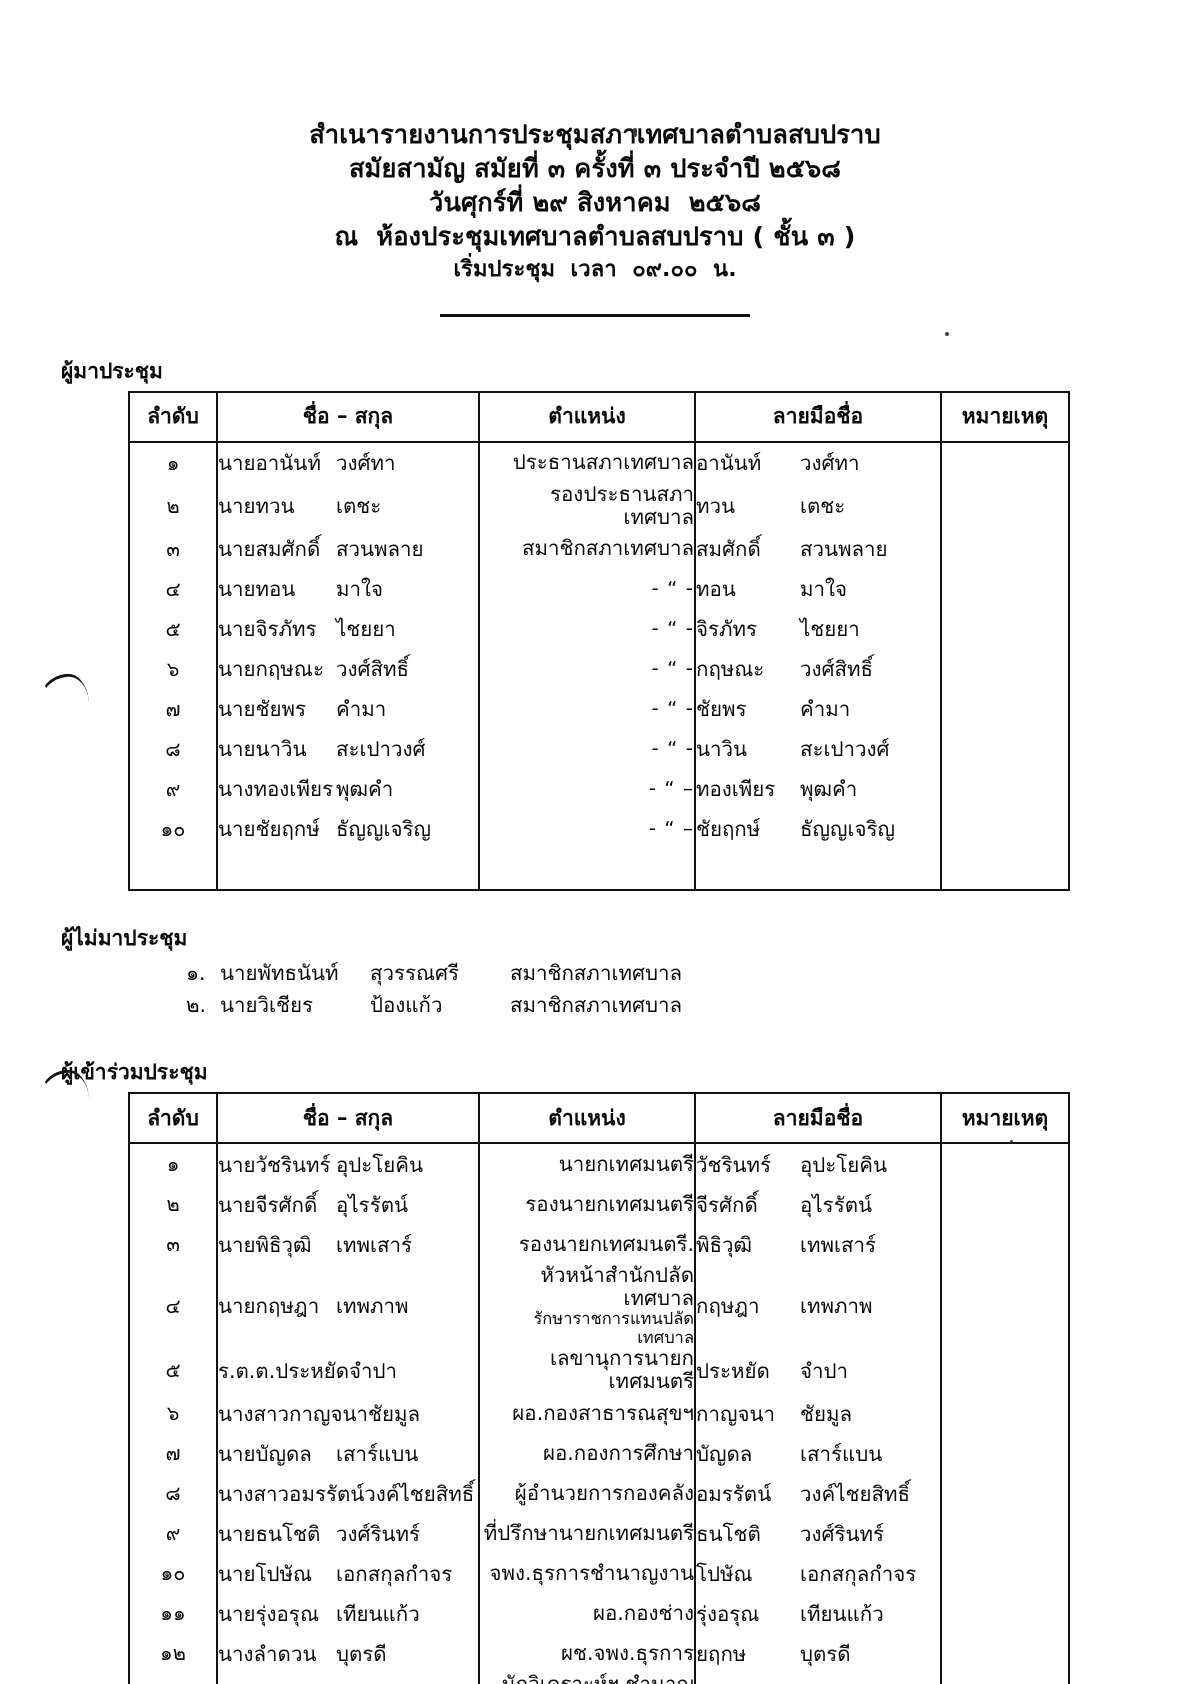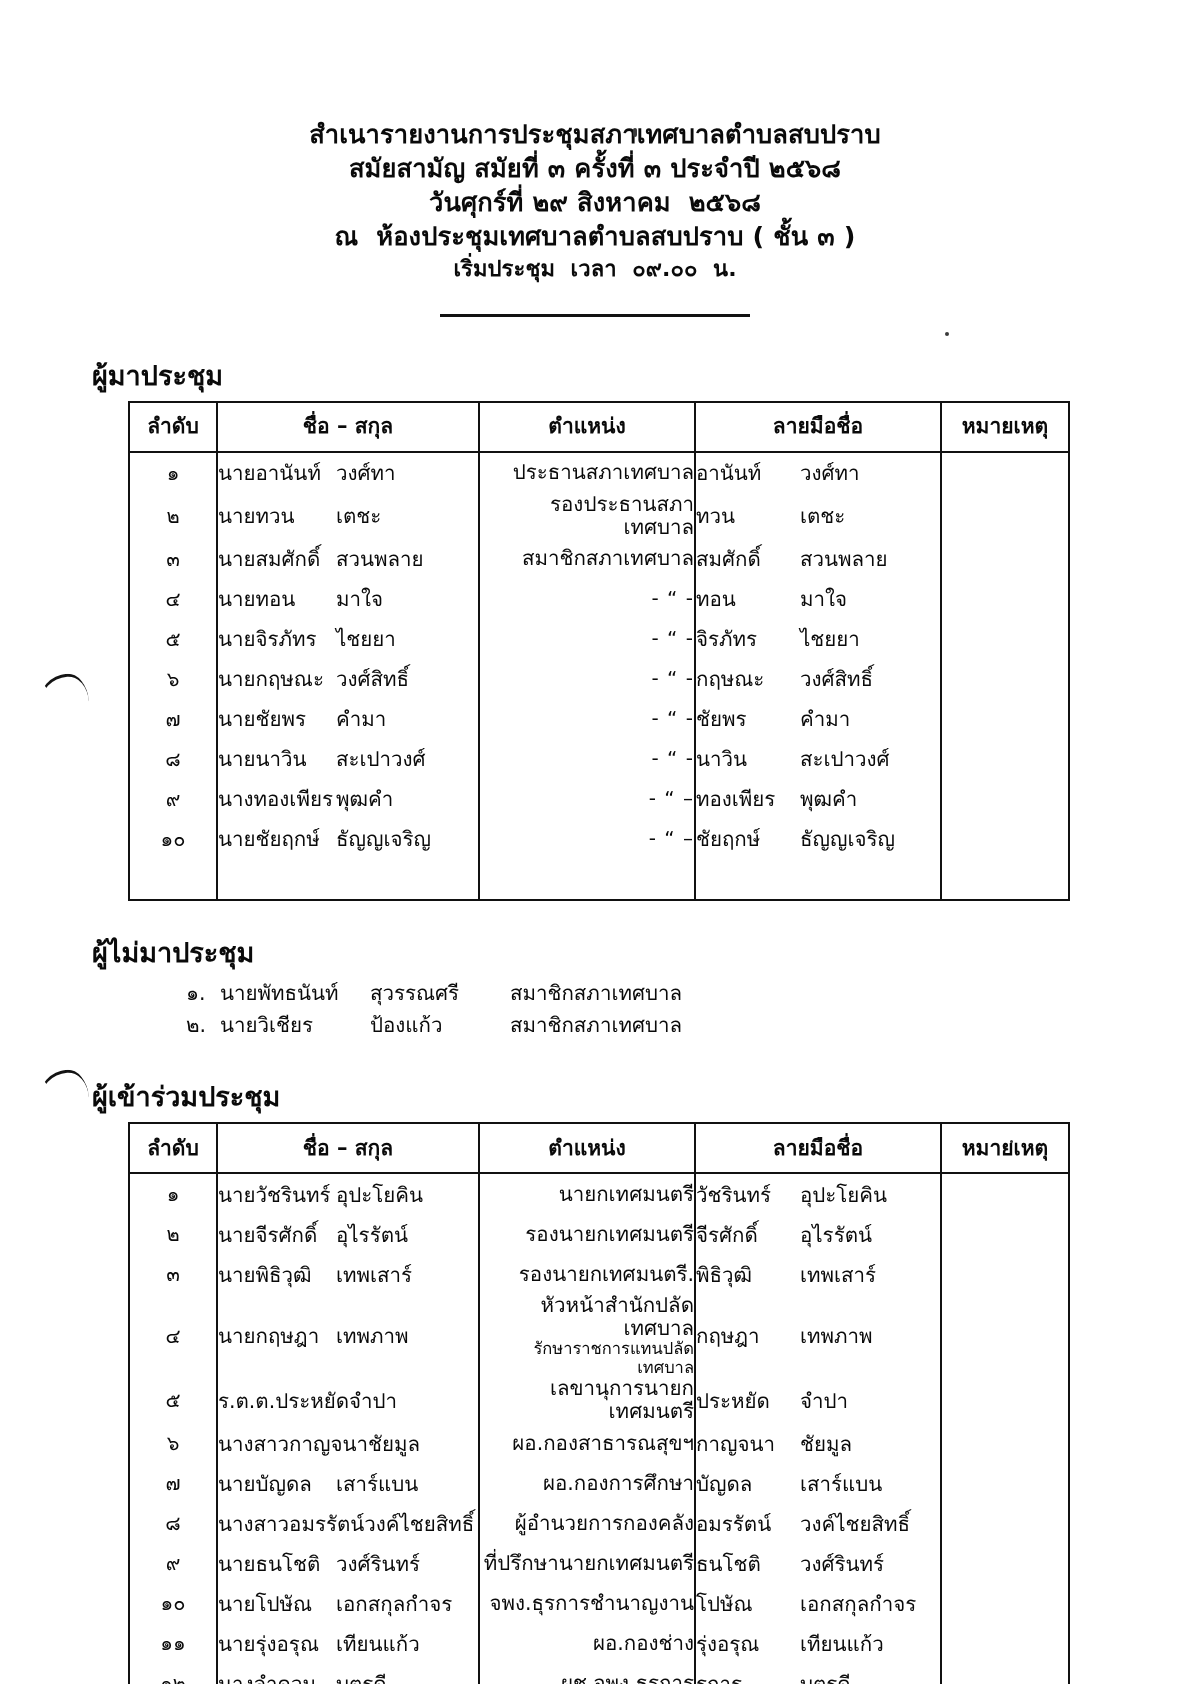--- a/index.html
+++ b/index.html
@@ -47,23 +47,23 @@
   .rule {
     display: inline-block;
     width: 310px;
     height: 0;
     border-top: 3px solid #111;
     vertical-align: middle;
   }
 
   
   .section-caption {
-    font-size: 27px;
+    font-size: 21px;
     font-weight: 700;
-    margin-left: 92px;
+    margin-left: 61px;
     margin-bottom: 4px;
   }
   .section-caption.attendees { margin-top: 30px; }
   .section-caption.absent { margin-top: 30px; }
   .section-caption.joiners { margin-top: 34px; }
 
   
   table.minutes {
     border-collapse: collapse;
     table-layout: fixed;
@@ -417,21 +417,21 @@
         <td class="no">๑๑</td>
         <td class="namecell"><span class="nm"><span class="first">นายรุ่งอรุณ</span><span class="last">เทียนแก้ว</span></span></td>
         <td class="poscell">ผอ.กองช่าง</td>
         <td class="sigcell"><span class="sg"><span class="first">รุ่งอรุณ</span><span class="last">เทียนแก้ว</span></span></td>
         <td class="notecell"></td>
       </tr>
       <tr>
         <td class="no">๑๒</td>
         <td class="namecell"><span class="nm"><span class="first">นางลำดวน</span><span class="last">บุตรดี</span></span></td>
         <td class="poscell">ผช.จพง.ธุรการ</td>
-        <td class="sigcell"><span class="sg"><span class="first">รการ</span><span class="last">บุตรดี</span></span></td>
+        <td class="sigcell"><span class="sg"><span class="first">ยฤกษ</span><span class="last">บุตรดี</span></span></td>
         <td class="notecell"></td>
       </tr>
       <tr>
         <td class="no">๑๓</td>
         <td class="namecell"></td>
         <td class="poscell">นักวิเคราะห์ฯ ชำนาญการ</td>
         <td class="sigcell"></td>
         <td class="notecell"></td>
       </tr>
     </tbody>

